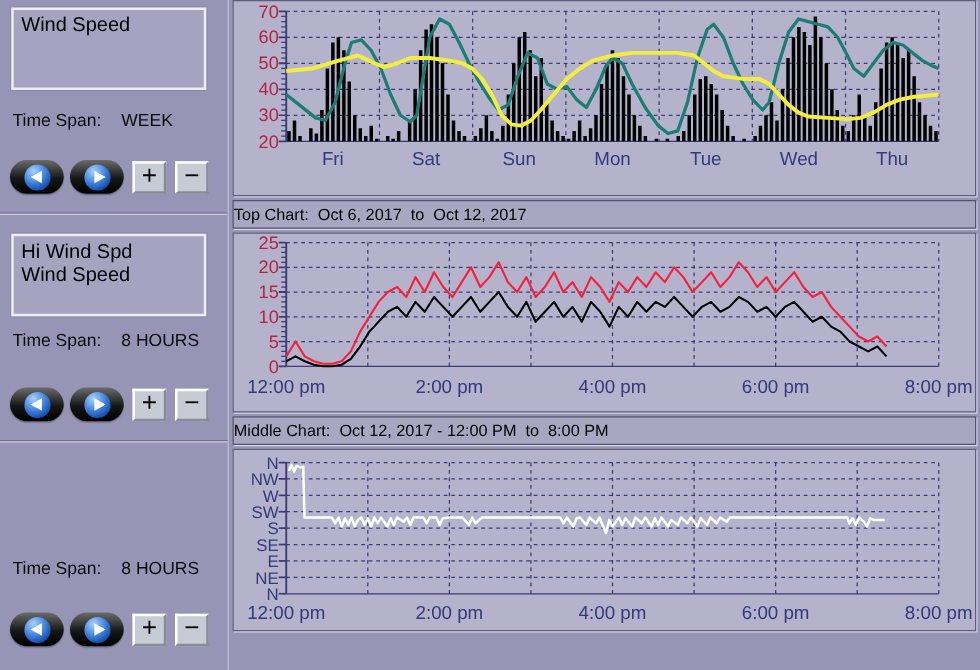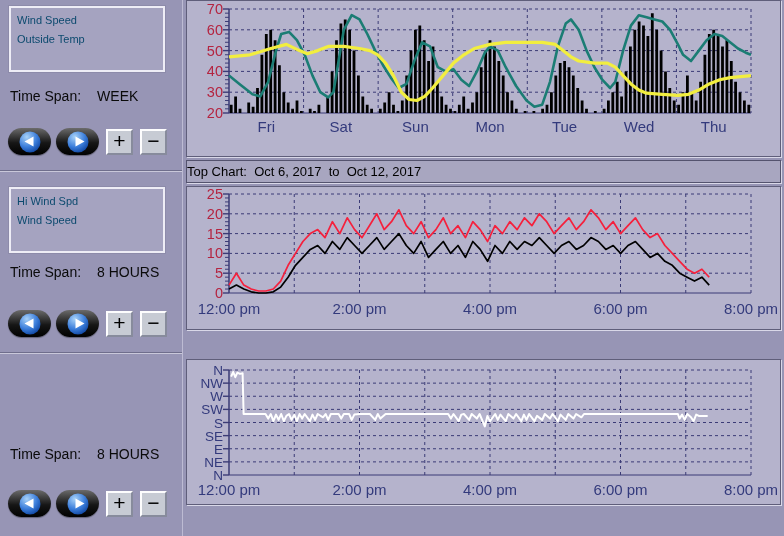--- a/index.html
+++ b/index.html
@@ -6,21 +6,21 @@
   body{font-family:"Liberation Sans",sans-serif;}
   #app{position:relative;width:784px;height:536px;background:#9795b5;overflow:hidden;}
 
   
   #left-col{position:absolute;left:0;top:0;width:182px;height:536px;background:#9795b5;border-right:1px solid #bdbbd3;}
   .hdiv-dark{position:absolute;left:0;width:182px;height:1px;background:#6f6e8c;}
   .hdiv-light{position:absolute;left:0;width:182px;height:1px;background:#c9c8da;}
 
   .listbox{position:absolute;left:9px;width:156px;height:66px;background:#a5a3c0;
            border:2px solid #eeedf6;box-shadow:0 0 0 1px #8d8baa;padding:3px 0 0 6px;box-sizing:border-box;}
-  .listbox .li{font-size:11px;line-height:19px;color:#0c4a6e;}
+  .listbox .li{font-size:16px;line-height:19px;color:#000000;}
 
   .timespan{position:absolute;left:10px;font-size:14px;color:#0a0a0a;}
   .timespan .val{margin-left:16px;}
 
   .btnrow{position:absolute;left:0;top:0;width:182px;height:30px;}
   .nav-btn{position:absolute;top:0;width:43px;height:27px;border-radius:14px;
            background:linear-gradient(#6b6b6b,#161616 55%,#000);box-shadow:0 1px 1px rgba(0,0,0,.35);cursor:pointer;}
   .orb{position:absolute;left:50%;top:50%;transform:translate(-50%,-50%);width:21px;height:21px;border-radius:50%;
        background:radial-gradient(circle at 35% 26%,#a8d2f8,#3c7edb 48%,#0a3f9a 85%);}
   .tri-l{position:absolute;left:5px;top:5px;width:0;height:0;border-top:5.5px solid transparent;
@@ -42,21 +42,20 @@
 </style>
 </head>
 <body>
 
 <div id="app">
 
   <div id="left-col">
 
     <div class="listbox" style="top:6px;">
       <div class="li">Wind Speed</div>
-      <div class="li">Outside Temp</div>
     </div>
     <div class="timespan" style="top:88px;text-align:center;">
       <span>Time Span:</span><span class="val">WEEK</span>
     </div>
     <div class="btnrow" style="top:128px;">
       <div class="nav-btn" style="left:8px;">
           <div class="orb">
             <div class="tri-l"></div>
           </div>
         </div>
@@ -229,20 +228,21 @@
         <line x1="42" y1="7" x2="42" y2="106" stroke="#3b3b76" stroke-width="1.5"></line>
         <text x="42" y="127" fill="#333a7c" font-size="15" text-anchor="middle">12:00 pm</text>
         <text x="172.5" y="127" fill="#333a7c" font-size="15" text-anchor="middle">2:00 pm</text>
         <text x="303" y="127" fill="#333a7c" font-size="15" text-anchor="middle">4:00 pm</text>
         <text x="433.5" y="127" fill="#333a7c" font-size="15" text-anchor="middle">6:00 pm</text>
         <text x="564" y="127" fill="#333a7c" font-size="15" text-anchor="middle">8:00 pm</text>
         <polyline points="42.0,98.1 49.4,86.2 56.8,98.1 64.2,102.0 71.6,104.0 78.9,104.0 86.3,102.0 93.7,94.1 101.1,78.3 108.5,66.4 115.9,54.5 123.3,46.6 130.7,42.6 138.0,50.6 145.4,34.7 152.8,46.6 160.2,30.8 167.6,42.6 175.0,50.6 182.4,38.7 189.8,26.8 197.2,42.6 204.5,34.7 211.9,22.8 219.3,38.7 226.7,46.6 234.1,34.7 241.5,50.6 248.9,42.6 256.3,30.8 263.6,46.6 271.0,38.7 278.4,50.6 285.8,34.7 293.2,42.6 300.6,54.5 308.0,38.7 315.4,46.6 322.8,34.7 330.1,42.6 337.5,30.8 344.9,38.7 352.3,26.8 359.7,34.7 367.1,46.6 374.5,38.7 381.9,30.8 389.3,42.6 396.6,34.7 404.0,22.8 411.4,30.8 418.8,42.6 426.2,34.7 433.6,46.6 441.0,38.7 448.4,30.8 455.7,42.6 463.1,50.6 470.5,46.6 477.9,58.5 485.3,66.4 492.7,74.3 500.1,82.2 507.5,86.2 514.9,82.2 522.2,90.2" fill="none" stroke="#f5203c" stroke-width="1.7" stroke-linejoin="round"></polyline>
         <polyline points="42.0,102.0 49.4,98.1 56.8,102.0 64.2,104.8 71.6,106.0 78.9,106.0 86.3,104.8 93.7,100.1 101.1,90.2 108.5,78.3 115.9,70.4 123.3,62.4 130.7,58.5 138.0,66.4 145.4,54.5 152.8,62.4 160.2,50.6 167.6,58.5 175.0,66.4 182.4,58.5 189.8,50.6 197.2,62.4 204.5,54.5 211.9,46.6 219.3,58.5 226.7,66.4 234.1,54.5 241.5,70.4 248.9,62.4 256.3,54.5 263.6,66.4 271.0,58.5 278.4,70.4 285.8,54.5 293.2,62.4 300.6,74.3 308.0,58.5 315.4,66.4 322.8,54.5 330.1,62.4 337.5,54.5 344.9,58.5 352.3,50.6 359.7,58.5 367.1,66.4 374.5,58.5 381.9,54.5 389.3,62.4 396.6,58.5 404.0,50.6 411.4,54.5 418.8,62.4 426.2,58.5 433.6,66.4 441.0,58.5 448.4,54.5 455.7,62.4 463.1,70.4 470.5,66.4 477.9,74.3 485.3,78.3 492.7,86.2 500.1,90.2 507.5,94.1 514.9,90.2 522.2,98.1" fill="none" stroke="#000000" stroke-width="1.7" stroke-linejoin="round"></polyline>
       </svg>
   </div>
+  <div class="caption" style="top:333px;">Middle Chart:  Oct 12, 2017 - 12:00 PM  to  8:00 PM</div>
 
   <div class="chart-panel" style="top:359px;height:146px;">
     <svg id="svg-bot" width="595" height="146">
         <line x1="42" y1="10" x2="564" y2="10" stroke="#3b3b76" stroke-width="1" stroke-dasharray="3,3"></line>
         <line x1="36" y1="10" x2="42" y2="10" stroke="#3b3b76" stroke-width="1.4"></line>
         <text x="36" y="15" fill="#333a7c" font-size="13.5" text-anchor="end">N</text>
         <line x1="42" y1="23.125" x2="564" y2="23.125" stroke="#3b3b76" stroke-width="1" stroke-dasharray="3,3"></line>
         <line x1="36" y1="23.125" x2="42" y2="23.125" stroke="#3b3b76" stroke-width="1.4"></line>
         <text x="36" y="28.125" fill="#333a7c" font-size="13.5" text-anchor="end">NW</text>
         <line x1="42" y1="36.25" x2="564" y2="36.25" stroke="#3b3b76" stroke-width="1" stroke-dasharray="3,3"></line>

